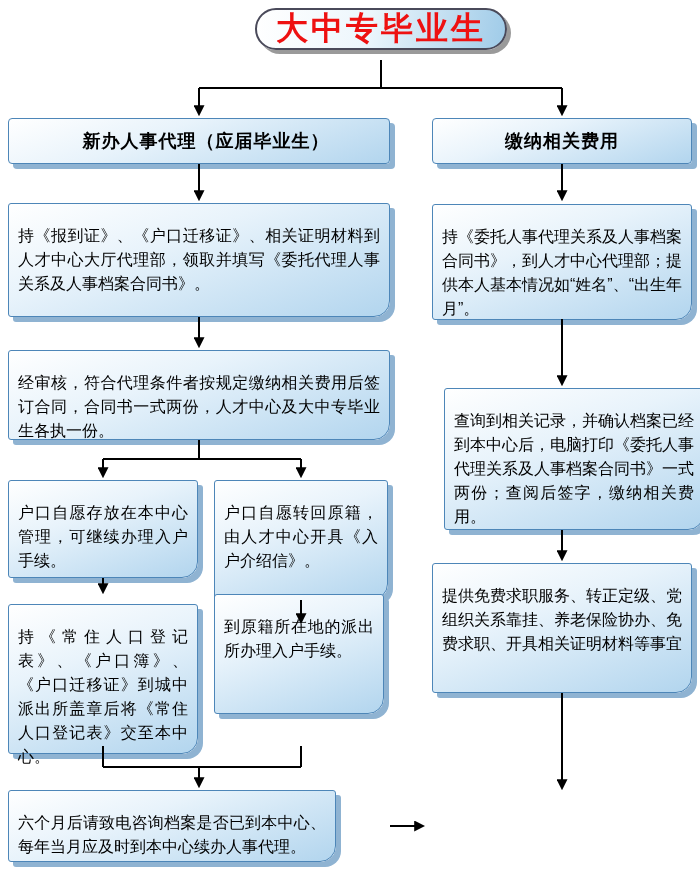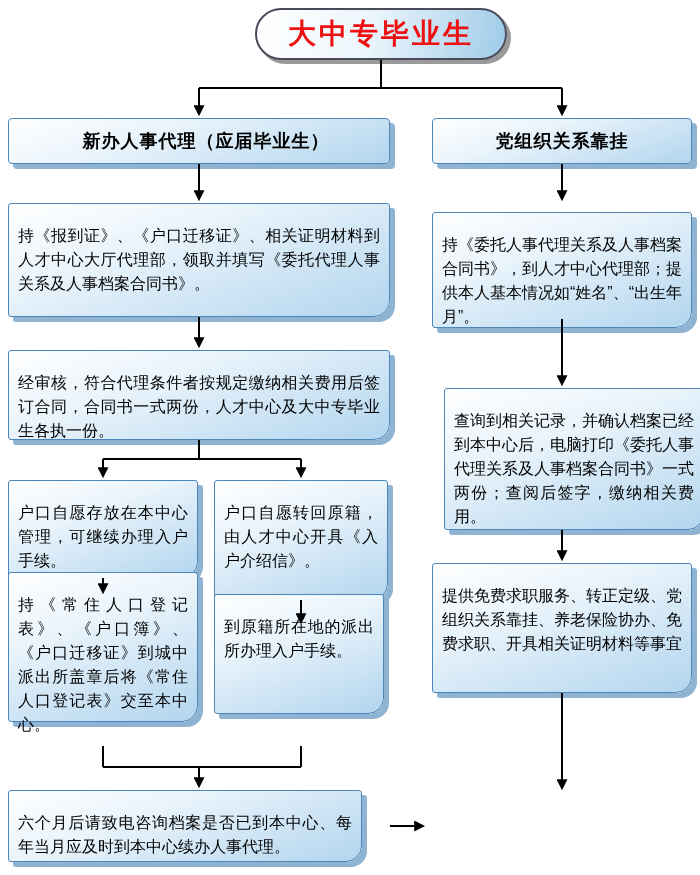--- a/index.html
+++ b/index.html
@@ -23,52 +23,52 @@
     font-weight:bold; font-size:18px; text-align:center;
     border-radius:4px; padding:4px 6px; letter-spacing:1px;
   }
   .final-box {
     display:flex; align-items:center; justify-content:center;
     font-weight:bold; font-size:22px; text-align:center;
     letter-spacing:2px; border-radius:4px 4px 16px 4px;
   }
   .title-box {
     position:absolute; z-index:1;
-    left:255px; top:8px; width:252px; height:52px;
+    left:255px; top:8px; width:252px; height:42px;
     display:flex; align-items:center; justify-content:center;
     background: linear-gradient(100deg, #ffffff 0%, #ecf6fc 45%, #9fcbe8 100%);
     border:2px solid #4a4a5a;
     border-radius:30px;
     box-shadow:4px 4px 0 #9a9a9a;
-    font-size:28px; font-weight:bold; color:#ee1111; letter-spacing:3px;
+    font-size:32px; font-weight:bold; color:#ee1111; letter-spacing:3px;
   }
   .connectors {
     position:absolute; z-index:2; left:0; top:0;
     pointer-events:none;
   }
 </style>
 </head>
 <body>
 
 <div class="canvas">
 
   <div class="title-box">大中专毕业生</div>
 
   <div class="box header-box" style="left:8px; top:118px; width:382px; height:46px;padding-left:20px;">新办人事代理（应届毕业生）</div>
-  <div class="box header-box" style="left:432px; top:118px; width:260px; height:46px;">党组织关系靠挂</div>
+  <div class="box header-box" style="left:432px; top:118px; width:260px; height:46px;">缴纳相关费用</div>
 
   <div class="box" style="left:8px; top:203px; width:382px; height:114px;">持《报到证》、《户口迁移证》、相关证明材料到人才中心大厅代理部，领取并填写《委托代理人事关系及人事档案合同书》。</div>
   <div class="box" style="left:8px; top:350px; width:382px; height:90px;">经审核，符合代理条件者按规定缴纳相关费用后签订合同，合同书一式两份，人才中心及大中专毕业生各执一份。</div>
   <div class="box" style="left:214px; top:480px; width:174px; height:120px;">户口自愿转回原籍，由人才中心开具《入户介绍信》。</div>
   <div class="box" style="left:8px; top:480px; width:190px; height:98px;">户口自愿存放在本中心管理，可继续办理入户手续。</div>
-  <div class="box" style="left:8px; top:572px; width:190px; height:150px;">持《常住人口登记表》、《户口簿》、《户口迁移证》到城中派出所盖章后将《常住人口登记表》交至本中心。</div>
+  <div class="box" style="left:8px; top:604px; width:190px; height:150px;">持《常住人口登记表》、《户口簿》、《户口迁移证》到城中派出所盖章后将《常住人口登记表》交至本中心。</div>
   <div class="box" style="left:214px; top:594px; width:170px; height:120px;">到原籍所在地的派出所办理入户手续。</div>
-  <div class="box" style="left:8px; top:790px; width:354px; height:72px;">六个月后请致电咨询档案是否已到本中心、每年当月应及时到本中心续办人事代理。</div>
+  <div class="box" style="left:8px; top:790px; width:328px; height:72px;">六个月后请致电咨询档案是否已到本中心、每年当月应及时到本中心续办人事代理。</div>
 
-  <div class="box" style="left:432px; top:212px; width:260px; height:116px;">持《委托人事代理关系及人事档案合同书》，到人才中心代理部；提供本人基本情况如“姓名”、“出生年月”。</div>
+  <div class="box" style="left:432px; top:204px; width:260px; height:116px;">持《委托人事代理关系及人事档案合同书》，到人才中心代理部；提供本人基本情况如“姓名”、“出生年月”。</div>
   <div class="box" style="left:444px; top:388px; width:260px; height:142px;">查询到相关记录，并确认档案已经到本中心后，电脑打印《委托人事代理关系及人事档案合同书》一式两份；查阅后签字，缴纳相关费用。</div>
   <div class="box" style="left:432px; top:563px; width:260px; height:130px;">提供免费求职服务、转正定级、党组织关系靠挂、养老保险协办、免费求职、开具相关证明材料等事宜</div>
 
   <svg class="connectors" width="700" height="875" viewBox="0 0 700 875">
     <defs>
       <marker id="arrow" viewBox="0 0 10 10" refX="8" refY="5" markerWidth="11" markerHeight="11" markerUnits="userSpaceOnUse" orient="auto">
         <path d="M0,0 L10,5 L0,10 Z" fill="#000"></path>
       </marker>
     </defs>
     <g stroke="#000" stroke-width="2" fill="none">

